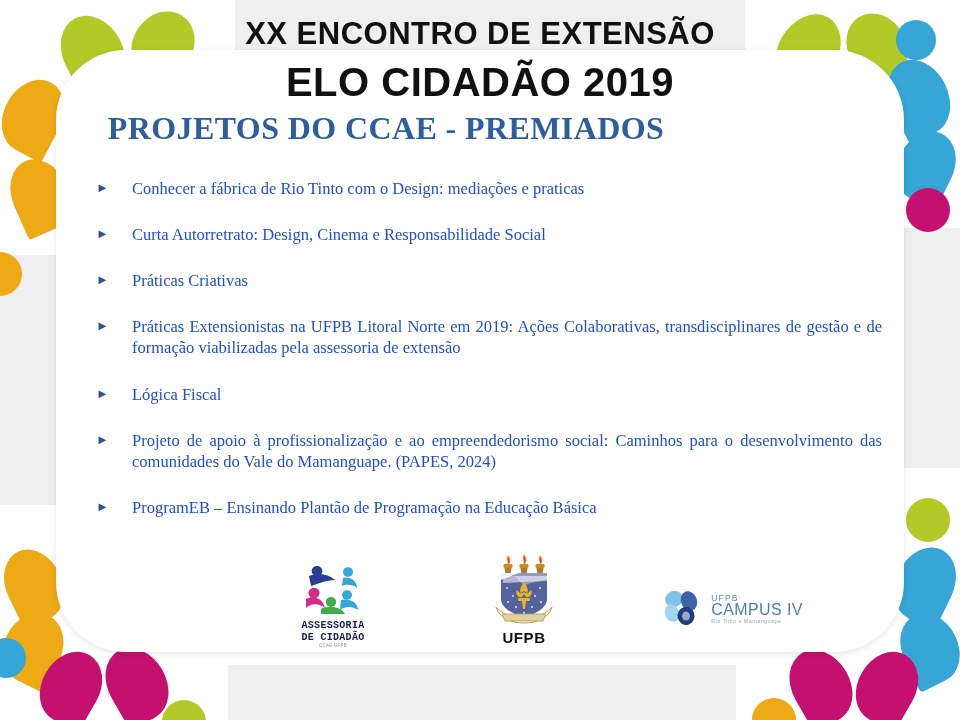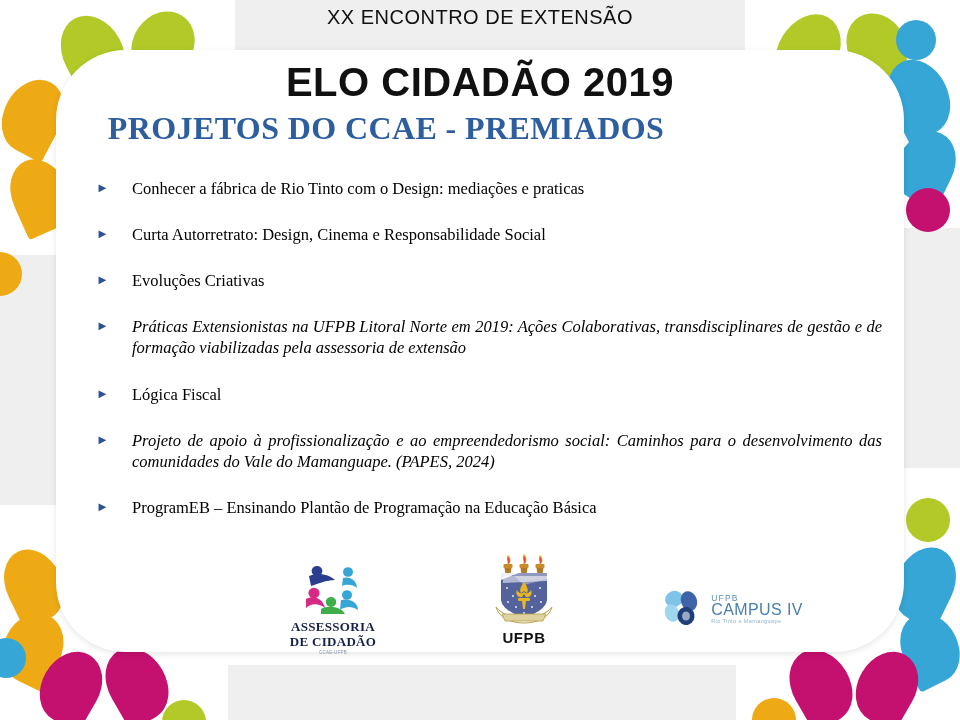--- a/index.html
+++ b/index.html
@@ -50,24 +50,24 @@
   .hdr {
     position: absolute;
     left: 0;
     width: 960px;
     text-align: center;
     z-index: 7;
     font-family: "Liberation Sans", sans-serif;
     color: #111111;
   }
   .hdr-line1 {
-    top: 6px;
-    font-size: 20px;
+    top: 16px;
+    font-size: 31px;
     letter-spacing: 0.5px;
-    font-weight: 400;
+    font-weight: 700;
   }
   .hdr-line2 {
     top: 60px;
     font-size: 40px;
     font-weight: bold;
     letter-spacing: 0.5px;
   }
 
   .page-title {
     position: absolute;
@@ -102,45 +102,45 @@
     padding-top: 3px;
     font-size: 13px;
     color: #2e5296;
     line-height: 1;
   }
   .bullet-text {
     flex: 1 1 auto;
     font-family: "Liberation Serif", serif;
     font-size: 16.5px;
     line-height: 1.28;
-    color: #000000;
-  }
-  .bullet-text.justify { text-align: justify; font-style: italic; }
+    color: #1d4ed8;
+  }
+  .bullet-text.justify { text-align: justify; }
 
   
   .logo-row {
     position: absolute;
     left: 56px;
     top: 556px;
     width: 848px;
     height: 100px;
     z-index: 7;
   }
   .logo {
     position: absolute;
     text-align: center;
   }
   .logo-assessoria { left: 222px; top: 6px;  width: 110px; }
   .logo-ufpb       { left: 418px; top: -4px; width: 100px; }
   .logo-campus     { left: 596px; top: 32px; width: 160px; }
 
   .logo-caption {
-    font-family: Liberation Serif, serif;
+    font-family: Liberation Mono, monospace;
     font-weight: bold;
-    font-size: 13px;
+    font-size: 10px;
     color: #16204a;
     letter-spacing: 0.3px;
     line-height: 1.15;
     margin-top: 2px;
   }
   .logo-caption-sub {
     font-family: "Liberation Sans", sans-serif;
     font-size: 4.5px;
     color: #8892ad;
     letter-spacing: 0.2px;
@@ -228,21 +228,21 @@
       <div class="bullet-item">
         <div class="bullet-marker">►</div>
         <div class="bullet-text">Conhecer a fábrica de Rio Tinto com o Design: mediações e praticas</div>
       </div>
       <div class="bullet-item">
         <div class="bullet-marker">►</div>
         <div class="bullet-text">Curta Autorretrato: Design, Cinema e Responsabilidade Social</div>
       </div>
       <div class="bullet-item">
         <div class="bullet-marker">►</div>
-        <div class="bullet-text">Evoluções Criativas</div>
+        <div class="bullet-text">Práticas Criativas</div>
       </div>
       <div class="bullet-item">
         <div class="bullet-marker">►</div>
         <div class="bullet-text justify">Práticas Extensionistas na UFPB Litoral Norte em 2019: Ações Colaborativas, transdisciplinares de gestão e de formação viabilizadas pela assessoria de extensão</div>
       </div>
       <div class="bullet-item">
         <div class="bullet-marker">►</div>
         <div class="bullet-text">Lógica Fiscal</div>
       </div>
       <div class="bullet-item">

